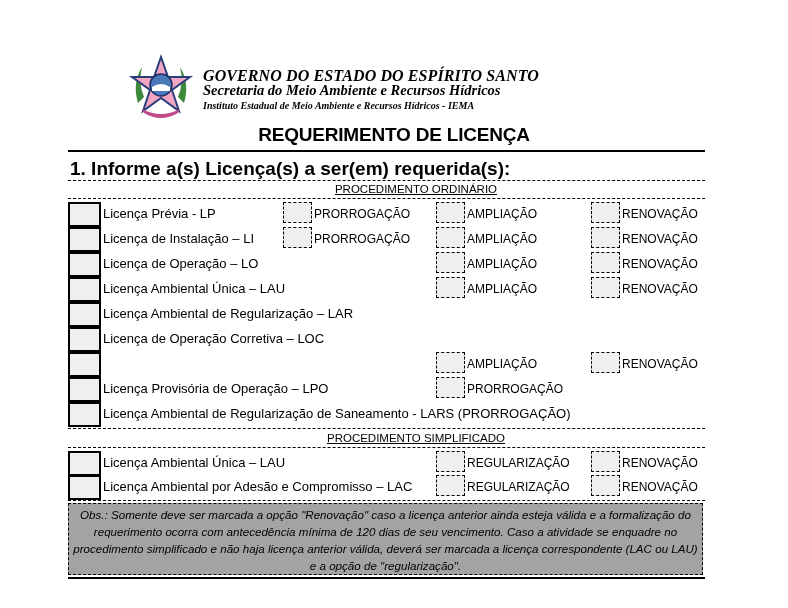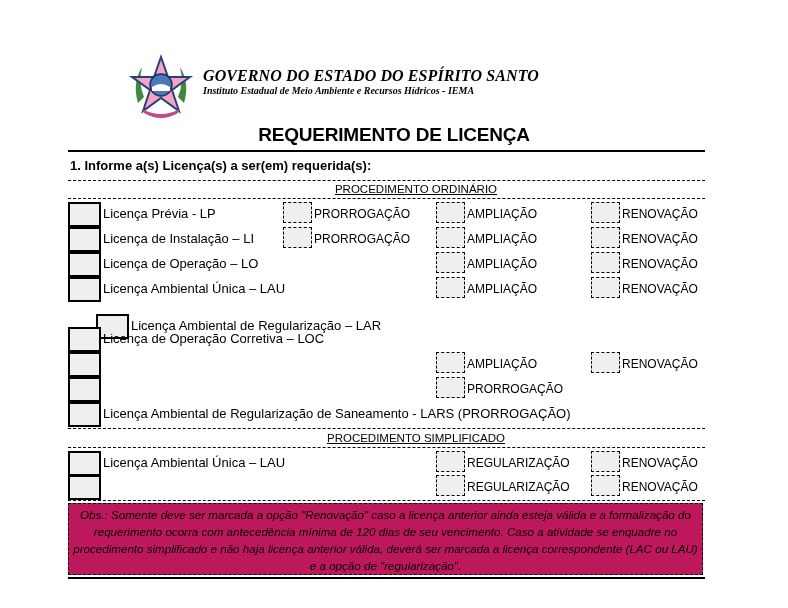--- a/index.html
+++ b/index.html
@@ -13,40 +13,40 @@
                font-style: italic; font-weight: bold; line-height: 15px; }
   .gov-line1 { font-size: 16px; letter-spacing: 0.1px; }
   .gov-line2 { font-size: 14.5px; }
   .gov-line3 { font-size: 10px; }
 
   .doc-title { position: absolute; left: 0; width: 788px; top: 124px; text-align: center;
                font-size: 19px; font-weight: bold; letter-spacing: -0.2px; }
   .rule-thick { position: absolute; left: 68px; width: 637px; top: 150px; height: 0;
                 border-top: 2px solid #000; }
 
-  .section-q { position: absolute; left: 70px; top: 158px; font-size: 13px; font-weight: bold; }
+  .section-q { position: absolute; left: 70px; top: 158px; font-size: 19px; font-weight: bold; }
 
   .dash { position: absolute; left: 68px; width: 637px; height: 0; border-top: 1.5px dashed #000; }
 
   .proc-title { position: absolute; left: 0; width: 788px; text-align: center; font-size: 11.5px; }
   .proc-title span { text-decoration: underline; margin-left: 44px; }
 
   
   .row { position: absolute; left: 68px; width: 637px; height: 25px; }
   .cb-main { position: absolute; left: 0; top: 0; width: 29px; height: 21px;
              border: 2px solid #000; background: #efefef; box-sizing: content-box; }
   .row-label { position: absolute; left: 35px; top: 4px; font-size: 13px; white-space: nowrap; }
 
   .cb-opt { position: absolute; width: 27px; height: 19px; border: 1.5px dashed #000;
             background: #efefef; top: 0; }
   .opt-label { position: absolute; top: 5px; font-size: 12px; white-space: nowrap; }
 
   
   .obs { position: absolute; left: 68px; top: 503px; width: 633px; height: 70px;
-         border: 1.5px dashed #000; background: #be185d; }
+         border: 1.5px dashed #000; background: #a3a3a3; }
   .obs-text { position: absolute; left: 0; right: 0; top: 2px; text-align: center;
               font-style: italic; font-size: 11.6px; line-height: 17px; padding: 0 4px; }
   .obs-bottom { position: absolute; left: 68px; width: 637px; top: 577px; border-top: 2px solid #000; }
 </style>
 </head>
 <body>
 
 <div class="logo">
   <svg width="66" height="66" viewBox="0 0 66 66">
     <path d="M10 50 Q4 30 14 14 Q10 30 16 44 Z" fill="#3f8a3a"></path>
@@ -54,20 +54,21 @@
     <circle cx="12" cy="28" r="2.5" fill="#c04a8a"></circle>
     <circle cx="54" cy="28" r="2.5" fill="#c04a8a"></circle>
     <polygon points="33,4 40,24 62,24 44,37 51,58 33,45 15,58 22,37 4,24 26,24" fill="#f2a6c4" stroke="#2a3f7a" stroke-width="2"></polygon>
     <circle cx="33" cy="32" r="11" fill="#4a78b8" stroke="#1d2e66" stroke-width="1.5"></circle>
     <path d="M24 34 Q33 28 42 34 L42 38 L24 38 Z" fill="#ffffff"></path>
     <path d="M14 56 Q33 66 52 56 L50 60 Q33 70 16 60 Z" fill="#c04a8a"></path>
   </svg>
 </div>
 <div class="gov-lines">
   <div class="gov-line1">GOVERNO DO ESTADO DO ESPÍRITO SANTO</div>
+  <div class="gov-line2">Secretaria do Meio Ambiente e Recursos Hídricos</div>
   <div class="gov-line3">Instituto Estadual de Meio Ambiente e Recursos Hídricos - IEMA</div>
 </div>
 
 <div class="doc-title">REQUERIMENTO DE LICENÇA</div>
 <div class="rule-thick"></div>
 
 <div class="section-q">1. Informe a(s) Licença(s) a ser(em) requerida(s):</div>
 
 <div class="dash" style="top:180px"></div>
 <div class="proc-title" style="top:183px"><span>PROCEDIMENTO ORDINÁRIO</span></div>
@@ -103,37 +104,38 @@
       <span class="opt-label" style="left: 554px;">RENOVAÇÃO</span>
     </div>
     <div class="row" style="top: 277px;">
       <div class="cb-main"></div>
       <span class="row-label">Licença Ambiental Única – LAU</span>
       <div class="cb-opt" style="left: 368px;"></div>
       <span class="opt-label" style="left: 399px;">AMPLIAÇÃO</span>
       <div class="cb-opt" style="left: 523px;"></div>
       <span class="opt-label" style="left: 554px;">RENOVAÇÃO</span>
     </div>
-    <div class="row" style="top: 314px; margin-left: 28px;">
+    <div class="row" style="top: 302px;">
       <div class="cb-main"></div>
       <span class="row-label">Licença Ambiental de Regularização – LAR</span>
     </div>
     <div class="row" style="top: 327px;">
       <div class="cb-main"></div>
       <span class="row-label">Licença de Operação Corretiva – LOC</span>
     </div>
     <div class="row" style="top: 352px;">
       <div class="cb-main"></div>
       <div class="cb-opt" style="left: 368px;"></div>
       <span class="opt-label" style="left: 399px;">AMPLIAÇÃO</span>
       <div class="cb-opt" style="left: 523px;"></div>
       <span class="opt-label" style="left: 554px;">RENOVAÇÃO</span>
     </div>
     <div class="row" style="top: 377px;">
       <div class="cb-main"></div>
+      <span class="row-label">Licença Provisória de Operação – LPO</span>
       <div class="cb-opt" style="left: 368px;"></div>
       <span class="opt-label" style="left: 399px;">PRORROGAÇÃO</span>
     </div>
     <div class="row" style="top: 402px;">
       <div class="cb-main"></div>
       <span class="row-label">Licença Ambiental de Regularização de Saneamento - LARS (PRORROGAÇÃO)</span>
     </div>
   </div>
 
 <div class="dash" style="top:428px"></div>
@@ -144,20 +146,21 @@
     <div class="row" style="top: 451px;">
       <div class="cb-main"></div>
       <span class="row-label">Licença Ambiental Única – LAU</span>
       <div class="cb-opt" style="left: 368px;"></div>
       <span class="opt-label" style="left: 399px;">REGULARIZAÇÃO</span>
       <div class="cb-opt" style="left: 523px;"></div>
       <span class="opt-label" style="left: 554px;">RENOVAÇÃO</span>
     </div>
     <div class="row" style="top: 475px;">
       <div class="cb-main"></div>
+      <span class="row-label">Licença Ambiental por Adesão e Compromisso  – LAC</span>
       <div class="cb-opt" style="left: 368px;"></div>
       <span class="opt-label" style="left: 399px;">REGULARIZAÇÃO</span>
       <div class="cb-opt" style="left: 523px;"></div>
       <span class="opt-label" style="left: 554px;">RENOVAÇÃO</span>
     </div>
   </div>
 
 <div class="dash" style="top:500px"></div>
 
 <div class="obs">

